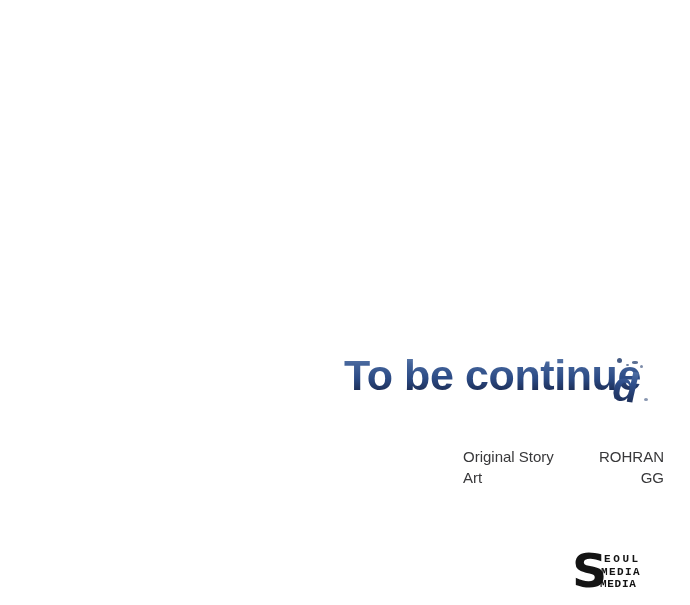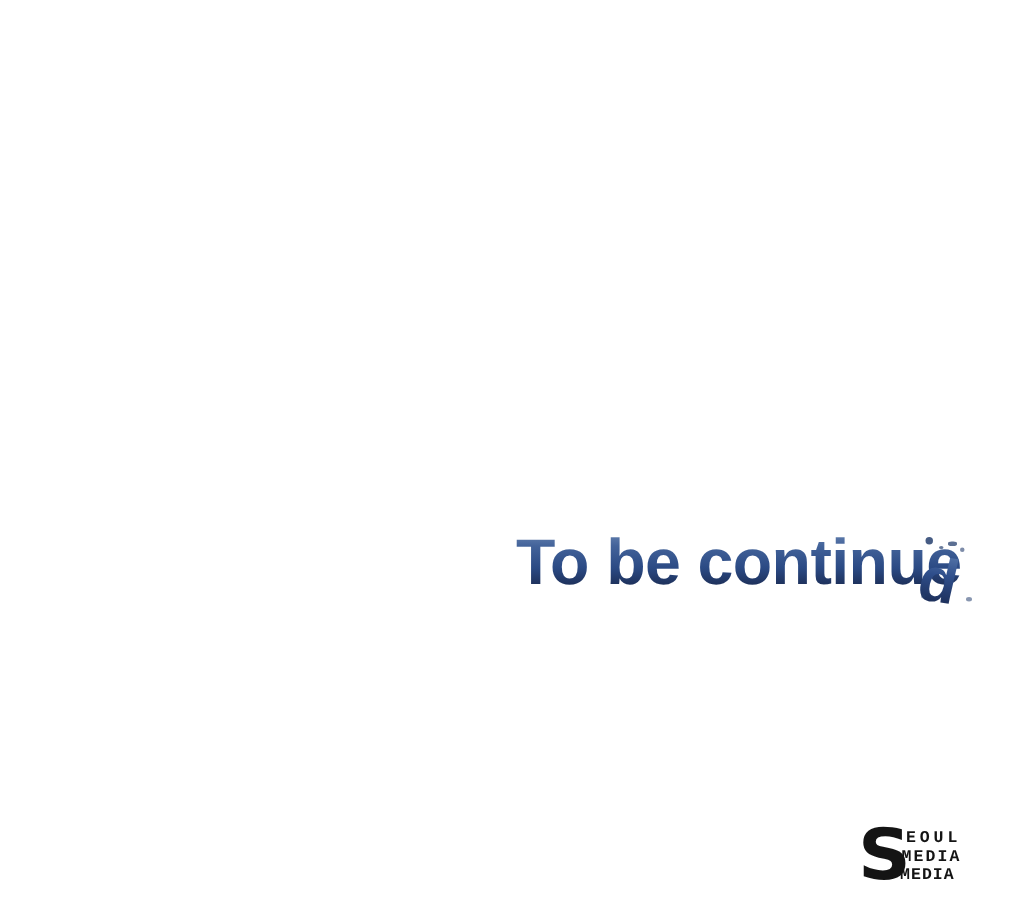--- a/index.html
+++ b/index.html
@@ -145,22 +145,30 @@
     <span class="speck" id="speck-a"></span>
     <span class="speck" id="speck-b"></span>
     <span class="speck" id="speck-c"></span>
     <span class="speck" id="speck-d"></span>
     <span class="speck" id="speck-e"></span>
     <span class="speck" id="speck-f"></span>
   </div>
 
   <div id="credits">
 
+    <div class="credit-row">
+      <span class="credit-label">Original Story</span>
+      <span class="credit-value">ROHRAN</span>
+    </div>
 
 
+    <div class="credit-row">
+      <span class="credit-label">Art</span>
+      <span class="credit-value">GG</span>
+    </div>
 
   </div>
 
   <div id="logo">
     <div id="logo-s">S</div>
     <div id="logo-lines">
       <div class="logo-line" id="logo-line-1">EOUL</div>
       <div class="logo-line" id="logo-line-2">MEDIA</div>
       <div class="logo-line" id="logo-line-3">MEDIA</div>
     </div>

